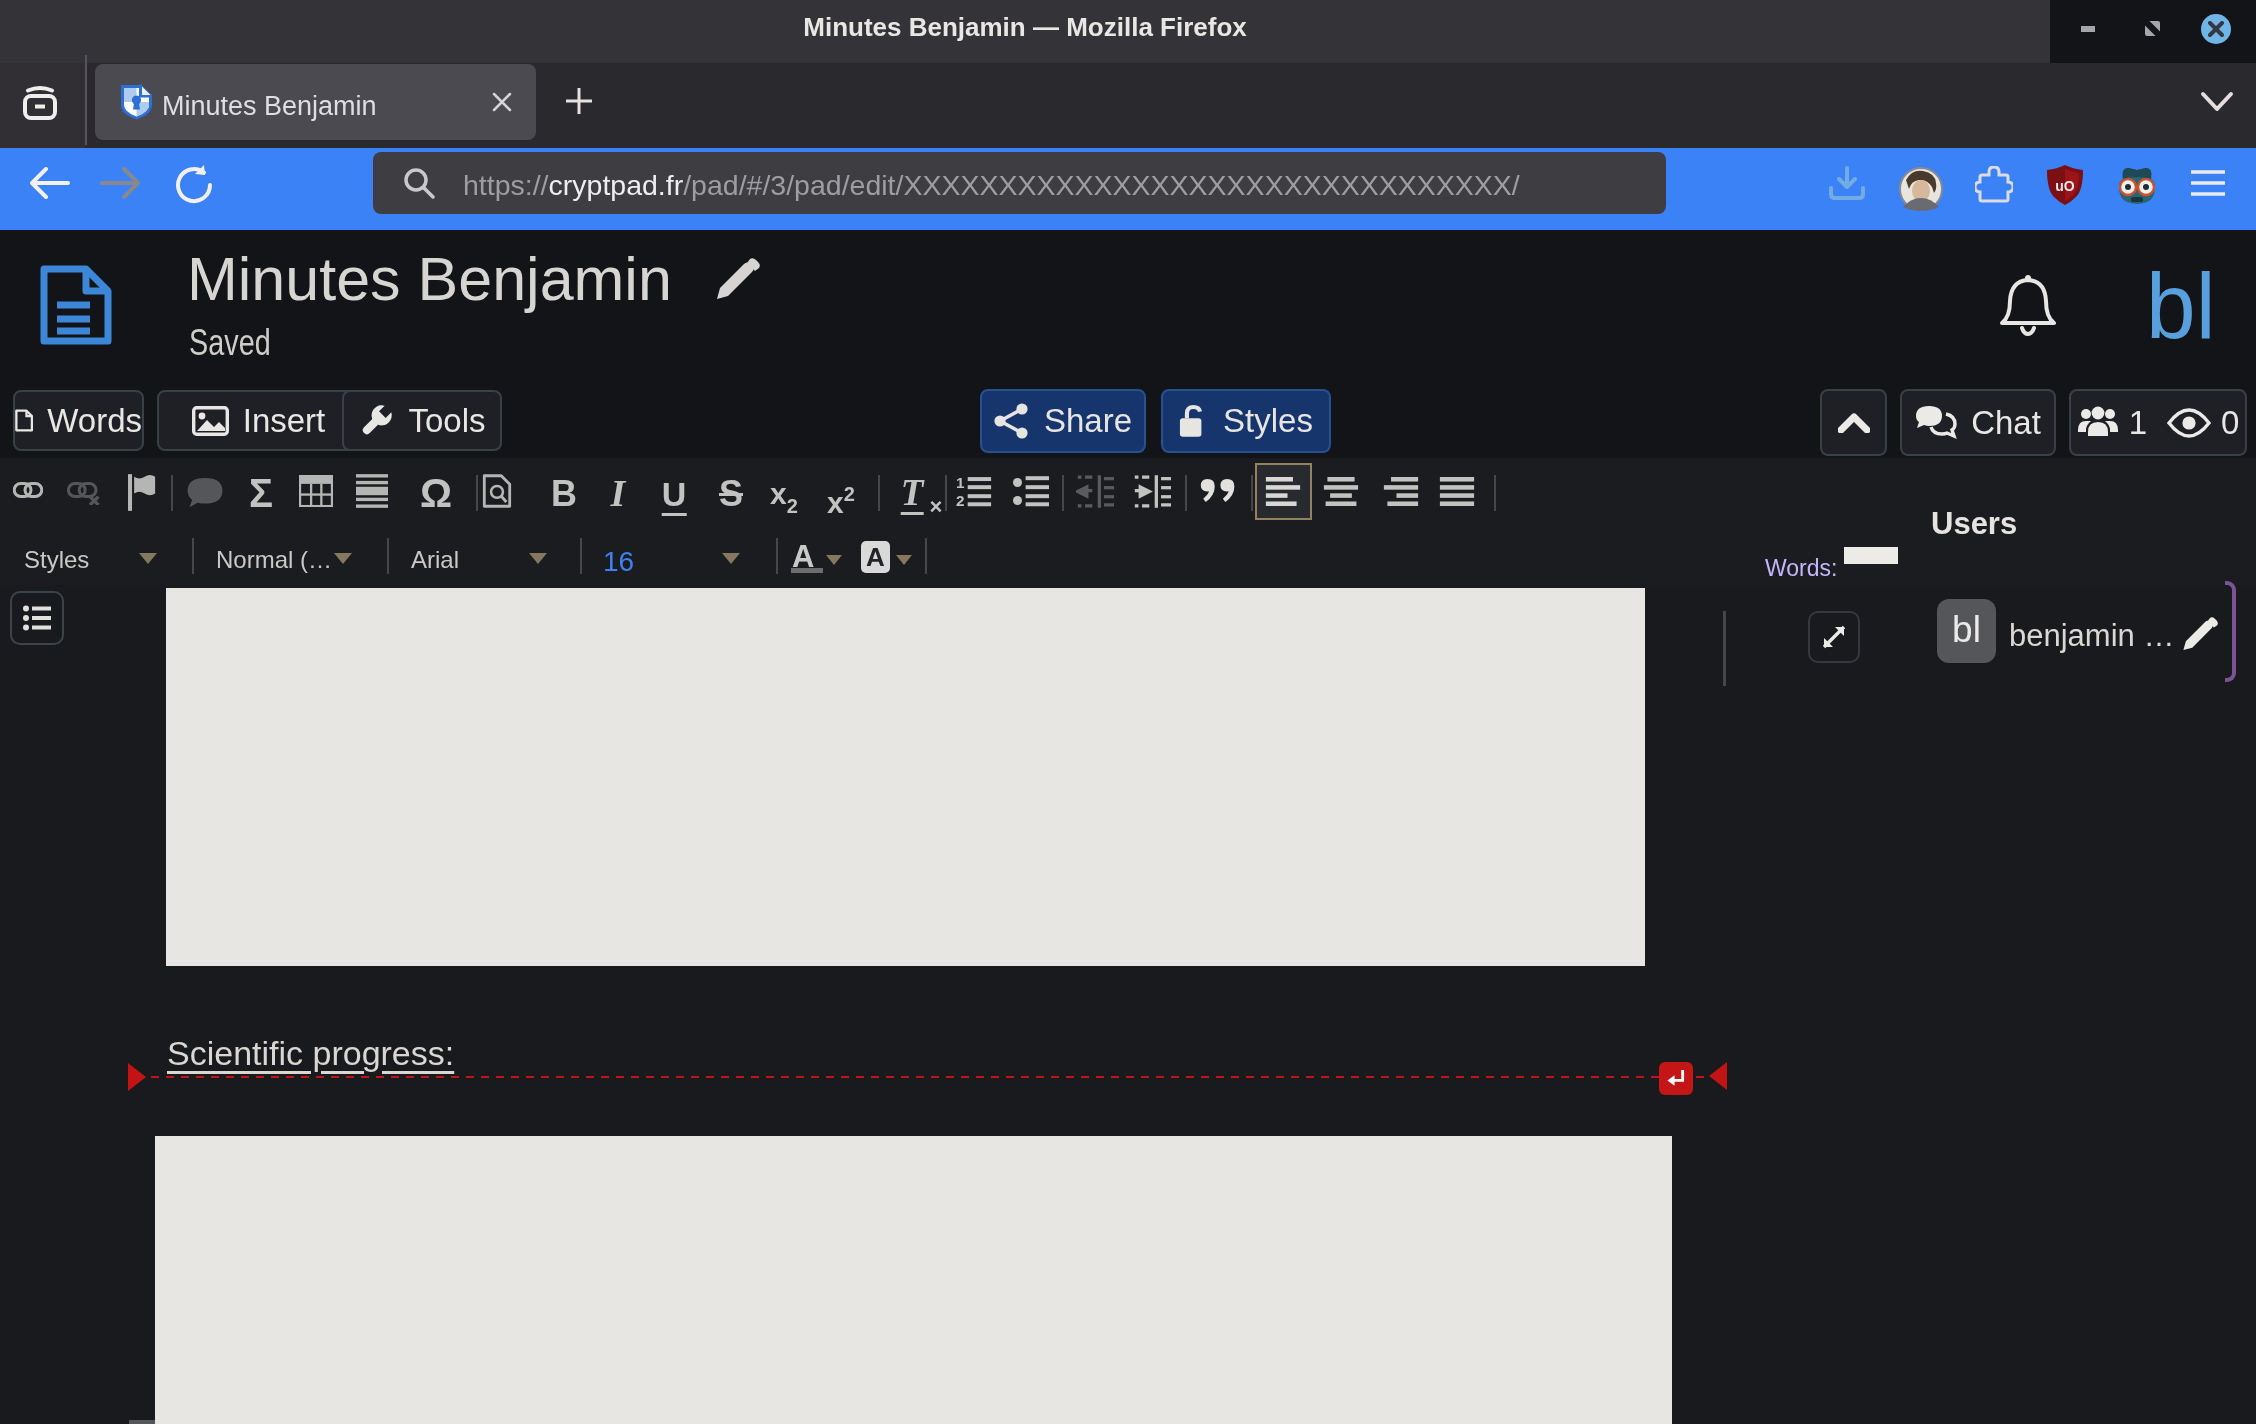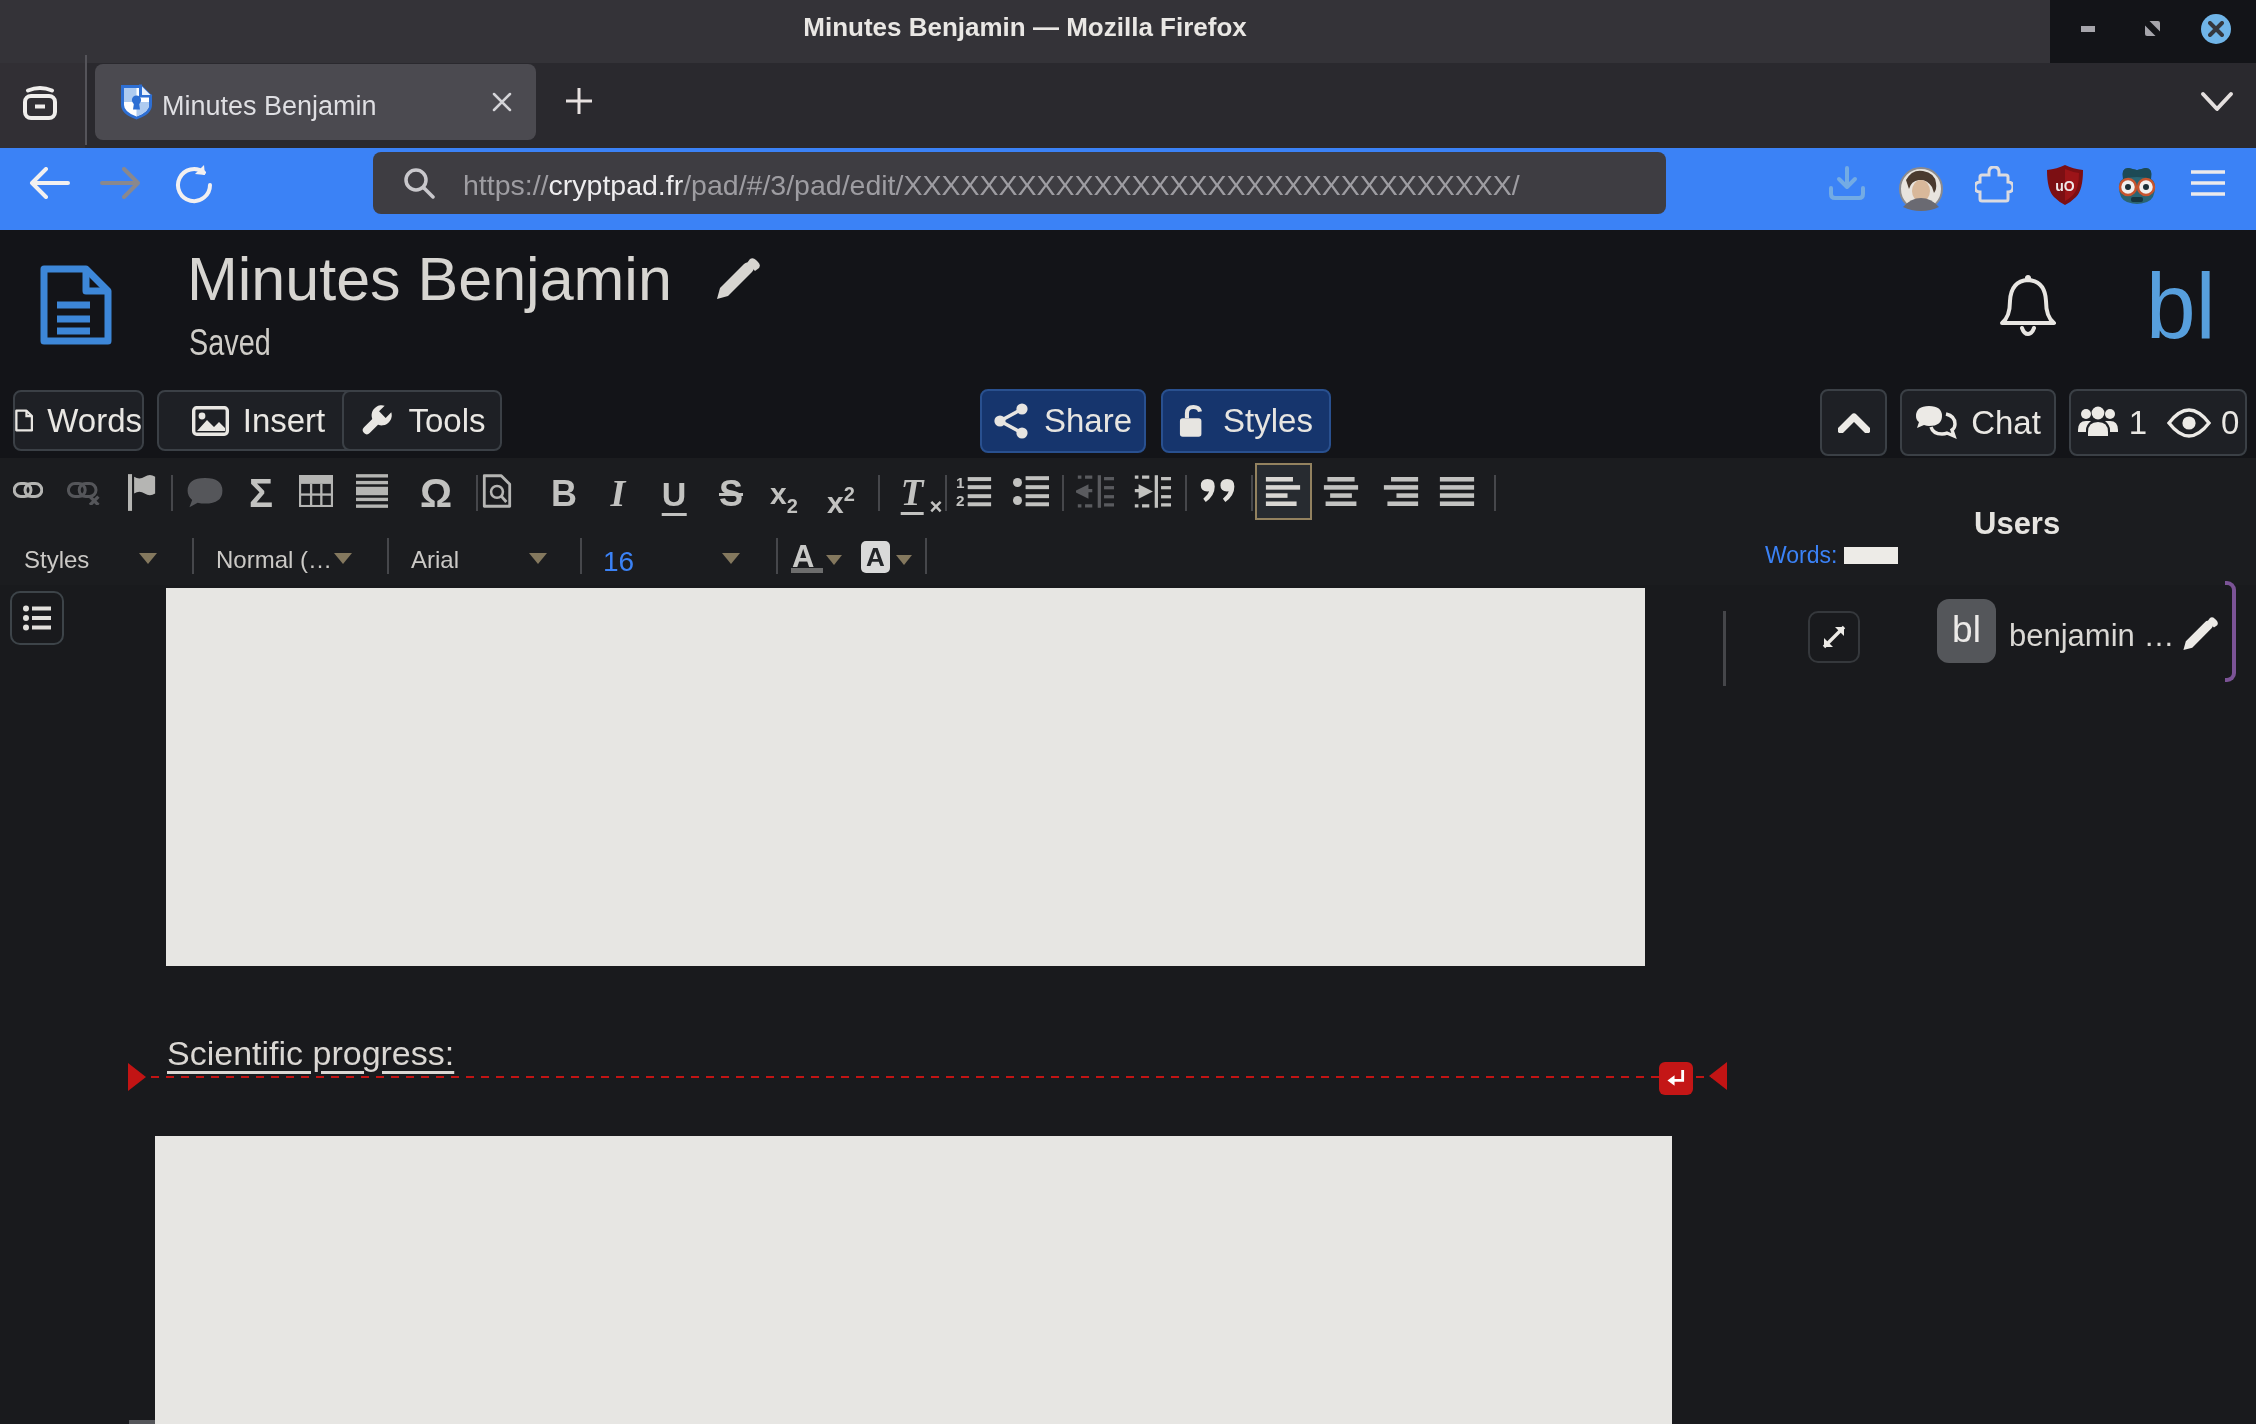--- a/index.html
+++ b/index.html
@@ -347,23 +347,23 @@
     <div class="sep2" style="left:580px;"></div>
     <span class="abs" style="left:603px; top:88px; font-size:28px; color:#3b82f6;">16</span>
     <div class="caret" style="left:722px;"></div>
     <div class="sep2" style="left:776px;"></div>
     <span class="abs" style="left:792px; top:85px; font-size:31px; font-weight:bold; color:#c9c9c7; line-height:28px;">A</span>
     <div class="abs" style="left:791px; top:110px; width:32px; height:5px; background:#6d6d6d;"></div>
     <div class="caret" style="left:826px; border-top-width:10px; border-left-width:8px; border-right-width:8px; top:97px;"></div>
     <div class="abs" style="left:861px; top:83px; width:29px; height:32px; background:#d9d9d9; border-radius:5px; text-align:center; font-size:26px; font-weight:bold; color:#222428; line-height:32px;">A</div>
     <div class="caret" style="left:896px; border-top-width:10px; border-left-width:8px; border-right-width:8px; top:97px;"></div>
     <div class="sep2" style="left:925px;"></div>
-    <span class="abs" style="left:1765px; top:84px; font-size:23px; color:#3b82f6;">Words:</span>
+    <span class="abs" style="left:1765px; top:97px; font-size:23px; color:#c4b5fd;">Words:</span>
     <div class="abs" style="left:1844px; top:89px; width:54px; height:17px; background:#edebe7;"></div>
-    <span class="abs" style="left:1974px; top:48px; font-size:31px; font-weight:bold; color:#e6e4e0;">Users</span>
+    <span class="abs" style="left:1931px; top:48px; font-size:31px; font-weight:bold; color:#e6e4e0;">Users</span>
   </div>
   <div id="content">
     <div class="abs" style="left:10px; top:6px; width:54px; height:54px; border:2.5px solid #3d4449; border-radius:10px;">
       <svg style="position:absolute; left:11px; top:12px;" width="28" height="26" viewBox="0 0 28 26">
         <circle cx="3" cy="3.5" r="3" fill="#e2e0dc"></circle>
           <circle cx="3" cy="13" r="3" fill="#e2e0dc"></circle>
           <circle cx="3" cy="22.5" r="3" fill="#e2e0dc"></circle>
         <rect x="9" y="1.5" width="19" height="4" fill="#e2e0dc"></rect>
           <rect x="9" y="11" width="19" height="4" fill="#e2e0dc"></rect>
           <rect x="9" y="20.5" width="19" height="4" fill="#e2e0dc"></rect>

